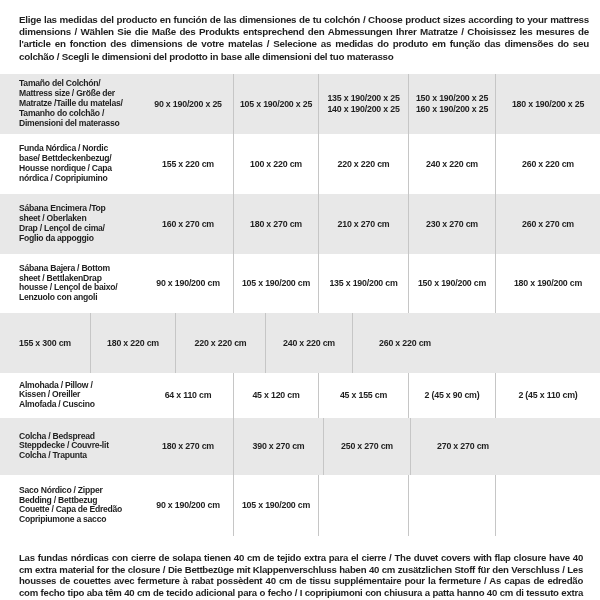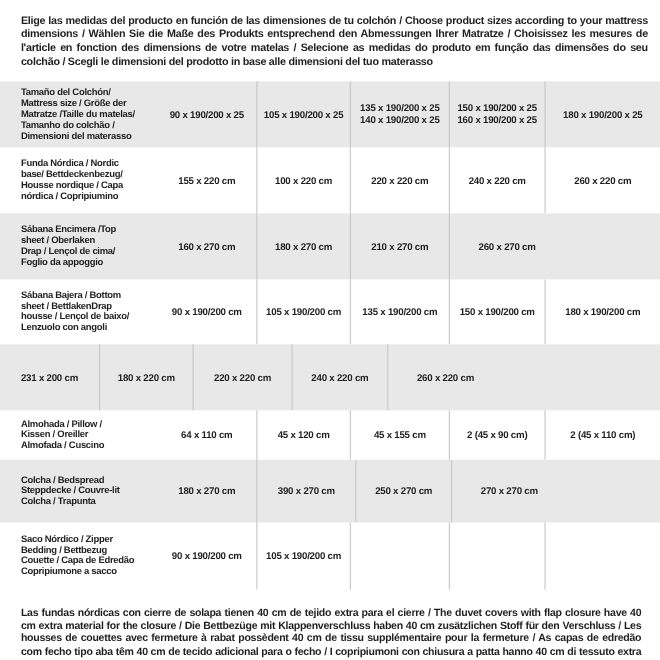--- a/index.html
+++ b/index.html
@@ -84,37 +84,38 @@
   </div>
 
   <div class="t-row shaded r3">
     <div class="cell label">Sábana Encimera /Top
 sheet / Oberlaken
 Drap / Lençol de cima/
 Foglio da appoggio</div>
     <div class="cell data d1">160 x 270 cm</div>
     <div class="cell data d2 bl">180 x 270 cm</div>
     <div class="cell data d3 bl">210 x 270 cm</div>
+    <div class="cell data d4 bl">230 x 270 cm</div>
     <div class="cell data d5 bl">260 x 270 cm</div>
   </div>
 
   <div class="t-row r4">
     <div class="cell label">Sábana Bajera / Bottom
 sheet / BettlakenDrap
 housse / Lençol de baixo/
 Lenzuolo con angoli</div>
     <div class="cell data d1">90 x 190/200 cm</div>
     <div class="cell data d2 bl">105 x 190/200 cm</div>
     <div class="cell data d3 bl">135 x 190/200 cm</div>
     <div class="cell data d4 bl">150 x 190/200 cm</div>
     <div class="cell data d5 bl">180 x 190/200 cm</div>
   </div>
 
   <div class="t-row shaded r5">
-    <div class="cell data d1">231 x 200 cm</div>
+    <div class="cell data d1">155 x 300 cm</div>
     <div class="cell data d2 bl">180 x 220 cm</div>
     <div class="cell data d3 bl">220 x 220 cm</div>
     <div class="cell data d4 bl">240 x 220 cm</div>
     <div class="cell data d5 bl">260 x 220 cm</div>
   </div>
 
   <div class="t-row r6">
     <div class="cell label">Almohada  / Pillow /
 Kissen / Oreiller
 Almofada / Cuscino</div>

